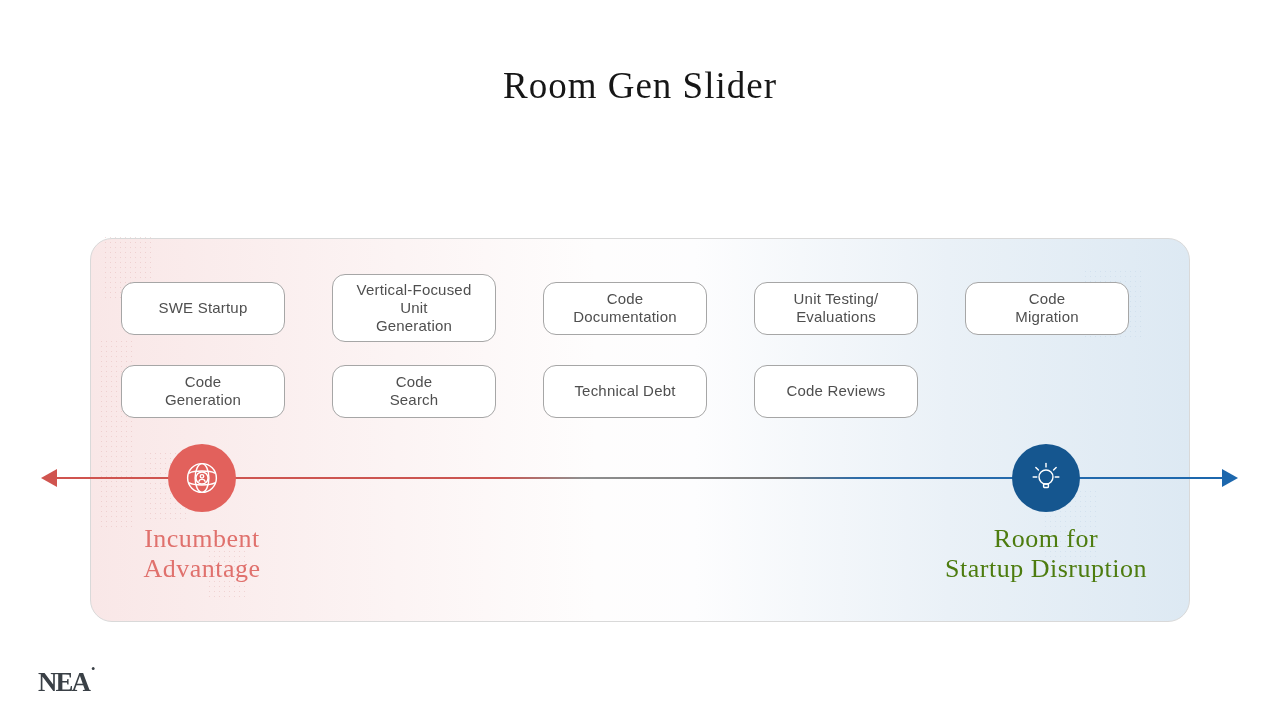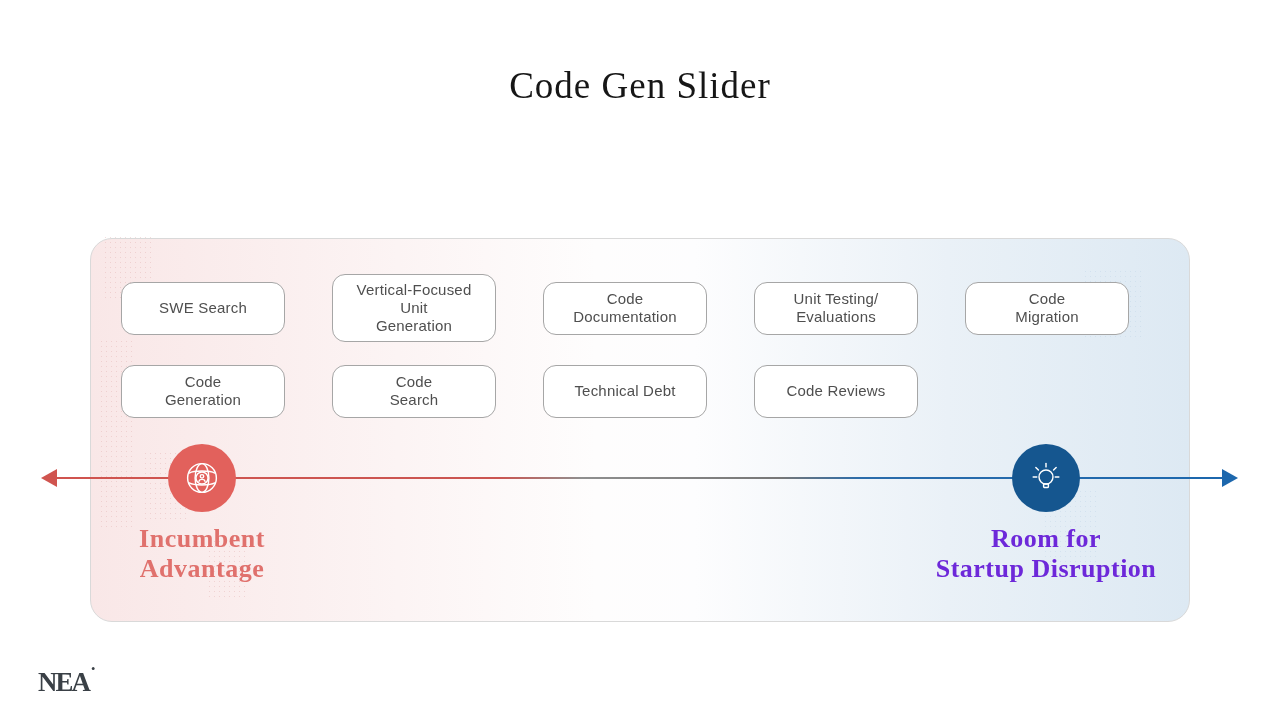--- a/index.html
+++ b/index.html
@@ -80,59 +80,59 @@
     top:444px;
     display:flex; align-items:center; justify-content:center;
   }
   .circle-red  { left:168px;  background:#e2615c; }
   .circle-blue { left:1012px; background:#15568f; }
 
   .axis-label {
     position:absolute; top:524px;
     text-align:center;
     font-family:"Liberation Serif", serif;
-    font-weight:700; font-size:26px; line-height:1.15;
+    font-weight:400; font-size:26px; line-height:1.15;
     letter-spacing:.5px;
     white-space:pre-line;
   }
   .label-red  { left:82px;  width:240px; color:#e0716d; }
-  .label-blue { left:886px; width:320px; color:#6d28d9; }
+  .label-blue { left:886px; width:320px; color:#4d7c0f; }
 
   
   .logo {
     position:absolute; left:38px; top:666px;
     font-family:"Liberation Serif", serif;
     font-weight:700; font-size:28px; letter-spacing:-2px;
     color:#3a4046;
     transform:scaleX(.96);
     transform-origin:left center;
   }
   .logo-mark {
     position:absolute; top:1px; right:-6px;
     width:3px; height:3px; background:#3a4046; border-radius:50%;
   }
 </style>
 </head>
 <body>
 
 <div id="stage">
 
-  <div class="title">Code Gen Slider</div>
+  <div class="title">Room Gen Slider</div>
 
   <div class="panel">
 
     <div class="tex pink" style="left:12px;  top:-4px;  width:52px; height:66px;"></div>
     <div class="tex pink" style="left:8px;   top:100px; width:34px; height:190px;"></div>
     <div class="tex pink" style="left:52px;  top:212px; width:46px; height:70px;"></div>
     <div class="tex pink" style="left:116px; top:300px; width:40px; height:60px;"></div>
     <div class="tex blue" style="right:46px; top:30px;  width:60px; height:70px;"></div>
     <div class="tex blue" style="right:90px; top:250px; width:56px; height:80px;"></div>
 
     <div class="box-row row-1">
-      <div class="cat-box">SWE Search</div>
+      <div class="cat-box">SWE Startup</div>
       <div class="cat-box">Vertical-Focused
 Unit
 Generation</div>
       <div class="cat-box">Code
 Documentation</div>
       <div class="cat-box">Unit Testing/
 Evaluations</div>
       <div class="cat-box">Code
 Migration</div>
     </div>

